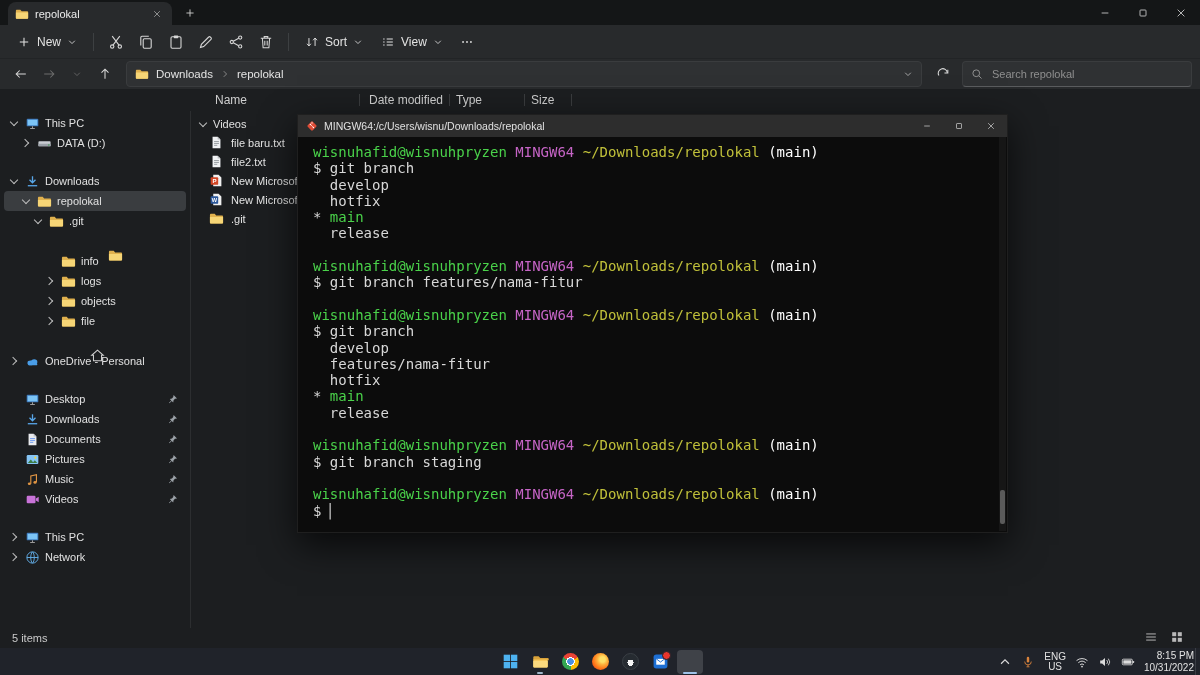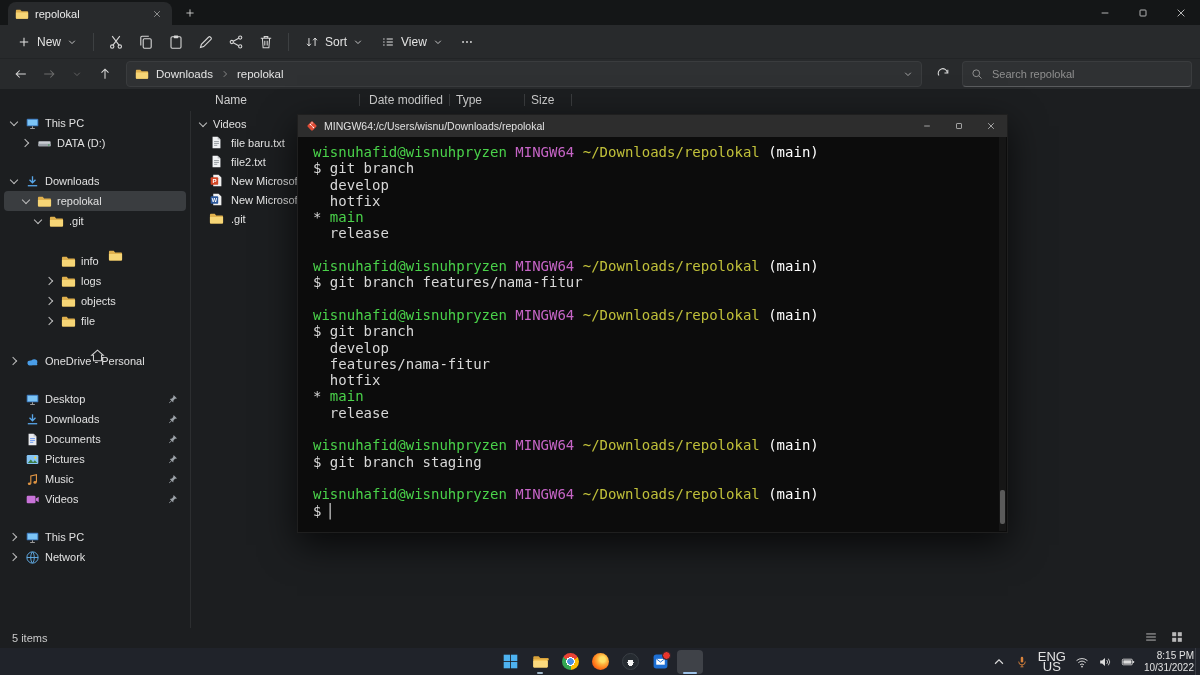--- a/index.html
+++ b/index.html
@@ -85,21 +85,21 @@
   .appic{width:17px;height:17px;display:inline-flex;}
   .appic svg{width:100%;height:100%;}
   .css-chrome{border-radius:50%;background:radial-gradient(circle,#4a90e2 0 26%,#ffffff 27% 36%,rgba(0,0,0,0) 37%),conic-gradient(from -60deg,#ea4335 0 120deg,#fbbc05 0 240deg,#34a853 0 360deg);}
   .css-firefox{border-radius:50%;background:radial-gradient(circle at 62% 38%,#ffe066 0 18%,#ffb13d 35%,#ff7a1a 60%,#e64a19 85%,#c62828 100%);}
   .css-github{border-radius:50%;background:radial-gradient(circle at 50% 58%,#f5f5f5 0 26%,rgba(0,0,0,0) 27%),#262b31;border:1px solid #3a3f45;box-sizing:border-box;}
   .badge{position:absolute;right:2px;top:1px;width:7px;height:7px;border-radius:50%;background:#e8352c;border:1px solid #20232a;}
   .tb-tray{position:absolute;right:6px;top:0;height:100%;display:flex;align-items:center;gap:9px;color:#e2e2e2;}
   .trayic{width:14px;height:14px;display:inline-flex;color:#dcdcdc;}
   .trayic svg{width:100%;height:100%;}
   .trayic.mic{color:#d9823b;}
-  .lang{font-size:13px;line-height:10px;text-align:center;}
+  .lang{font-size:10px;line-height:10px;text-align:center;}
   .clock{font-size:10px;line-height:11.5px;text-align:right;}
   .showdesk{position:absolute;right:0;top:0;width:4px;height:100%;border-left:1px solid #3a3d44;}
 </style>
 </head>
 <body>
 
 <div id="screen">
 
   <div id="explorer">
 

